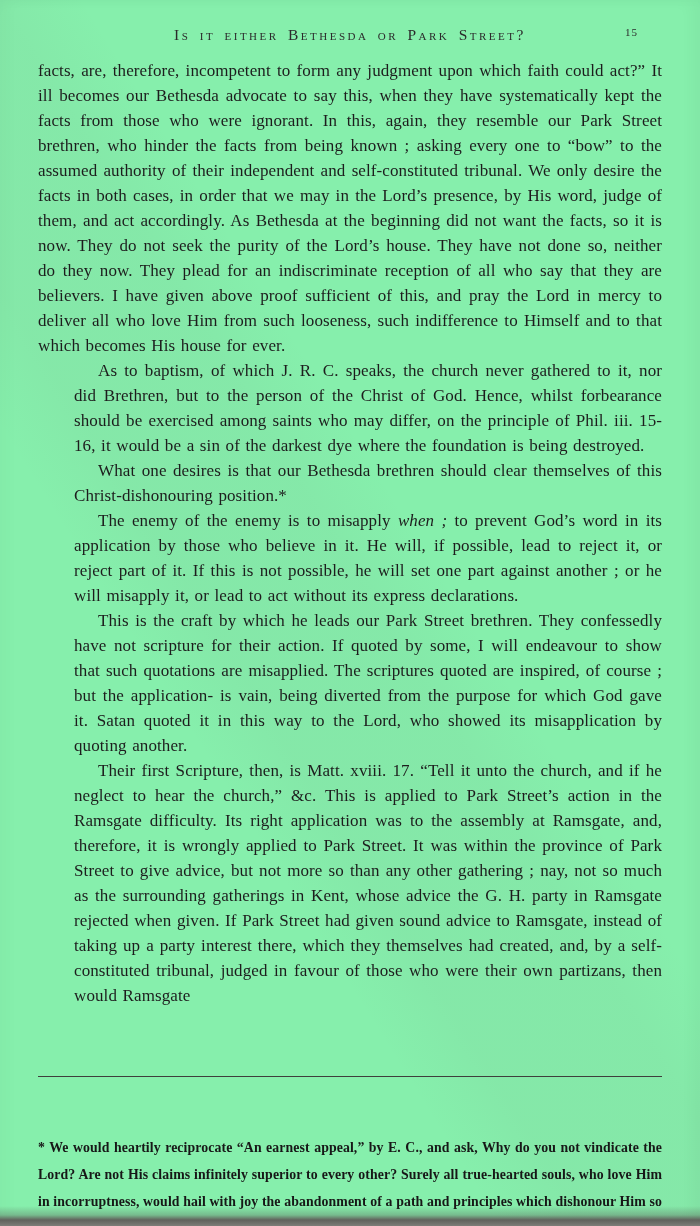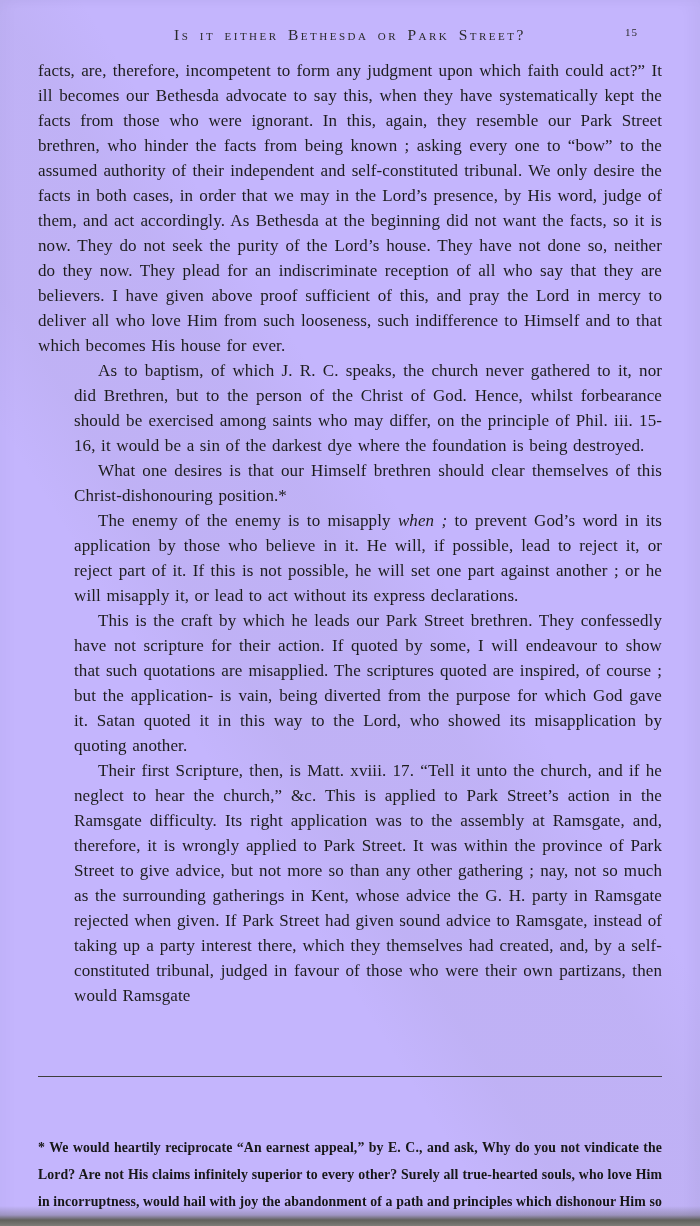--- a/index.html
+++ b/index.html
@@ -2,21 +2,21 @@
 <html><head>
 <meta charset="utf-8">
 <style>
   * { margin: 0; padding: 0; box-sizing: border-box; }
   html, body { background: #e9e8e3; }
   .page {
     position: relative;
     width: 700px;
     height: 1226px;
     margin: 0 auto;
-    background: #c4b5fd;
+    background: #86efac;
     color: #1d1d1d;
     font-family: "Liberation Serif", "DejaVu Serif", serif;
     overflow: hidden;
     box-shadow: inset -8px 0 14px rgba(0,0,0,0.035), inset 8px 0 14px rgba(0,0,0,0.02);
   }
   .scan-watermark {
     position: absolute;
     inset: 0;
     pointer-events: none;
     background:
@@ -108,21 +108,21 @@
   <div class="scan-watermark"></div>
 
   <header class="running-head">
     <span class="head-title">Is it either Bethesda or Park Street?</span>
     <span class="page-number">15</span>
   </header>
 
   <main class="body-text" id="paragraphs">
       <p class="para"><span>facts, are, therefore, incompetent to form any judgment upon which faith could act?”  It ill becomes our Bethesda advocate to say this, when they have systematically kept the facts from those who were ignorant.  In this, again, they resemble our Park Street brethren, who hinder the facts from being known ; asking every one to “bow” to the assumed authority of their independent and self-constituted tribunal.  We only desire the facts in both cases, in order that we may in the Lord’s presence, by His word, judge of them, and act accordingly.  As Bethesda at the beginning did not want the facts, so it is now.  They do not seek the purity of the Lord’s house.  They have not done so, neither do they now.  They plead for an indiscriminate reception of all who say that they are believers.  I have given above proof sufficient of this, and pray the Lord in mercy to deliver all who love Him from such looseness, such indifference to Himself and to that which becomes His house for ever.</span></p>
       <p class="para indent"><span>As to baptism, of which J. R. C. speaks, the church never gathered to it, nor did Brethren, but to the person of the Christ of God.  Hence, whilst forbearance should be exercised among saints who may differ, on the principle of Phil. iii. 15-16, it would be a sin of the darkest dye where the foundation is being destroyed.</span></p>
-      <p class="para indent"><span>What one desires is that our Himself brethren should clear themselves of this Christ-dishonouring position.*</span></p>
+      <p class="para indent"><span>What one desires is that our Bethesda brethren should clear themselves of this Christ-dishonouring position.*</span></p>
       <p class="para indent"><span>The enemy of the enemy is to misapply </span><em>when ;</em><span> to prevent God’s word in its application by those who believe in it.  He will, if possible, lead to reject it, or reject part of it.  If this is not possible, he will set one part against another ; or he will misapply it, or lead to act without its express declarations.</span></p>
       <p class="para indent"><span>This is the craft by which he leads our Park Street brethren.  They confessedly have not scripture for their action.  If quoted by some, I will endeavour to show that such quotations are misapplied.  The scriptures quoted are inspired, of course ; but the application- is vain, being diverted from the purpose for which God gave it.  Satan quoted it in this way to the Lord, who showed its misapplication by quoting another.</span></p>
       <p class="para indent"><span>Their first Scripture, then, is Matt. xviii. 17.  “Tell it unto the church, and if he neglect to hear the church,” &amp;c.  This is applied to Park Street’s action in the Ramsgate difficulty.  Its right application was to the assembly at Ramsgate, and, therefore, it is wrongly applied to Park Street.  It was within the province of Park Street to give advice, but not more so than any other gathering ; nay, not so much as the surrounding gatherings in Kent, whose advice the G. H. party in Ramsgate rejected when given.  If Park Street had given sound advice to Ramsgate, instead of taking up a party interest there, which they themselves had created, and, by a self-constituted tribunal, judged in favour of those who were their own partizans, then would Ramsgate</span></p>
     </main>
 
   <div class="footnote-rule"></div>
 
   <div class="footnote">* We would heartily reciprocate “An earnest appeal,” by E. C., and ask, Why do you not vindicate the Lord?  Are not His claims infinitely superior to every other?  Surely all true-hearted souls, who love Him in incorruptness, would hail with joy the abandonment of a path and principles which dishonour Him so deeply.  Do think seriously of this.</div>
 
   <div class="scan-edge"></div>

